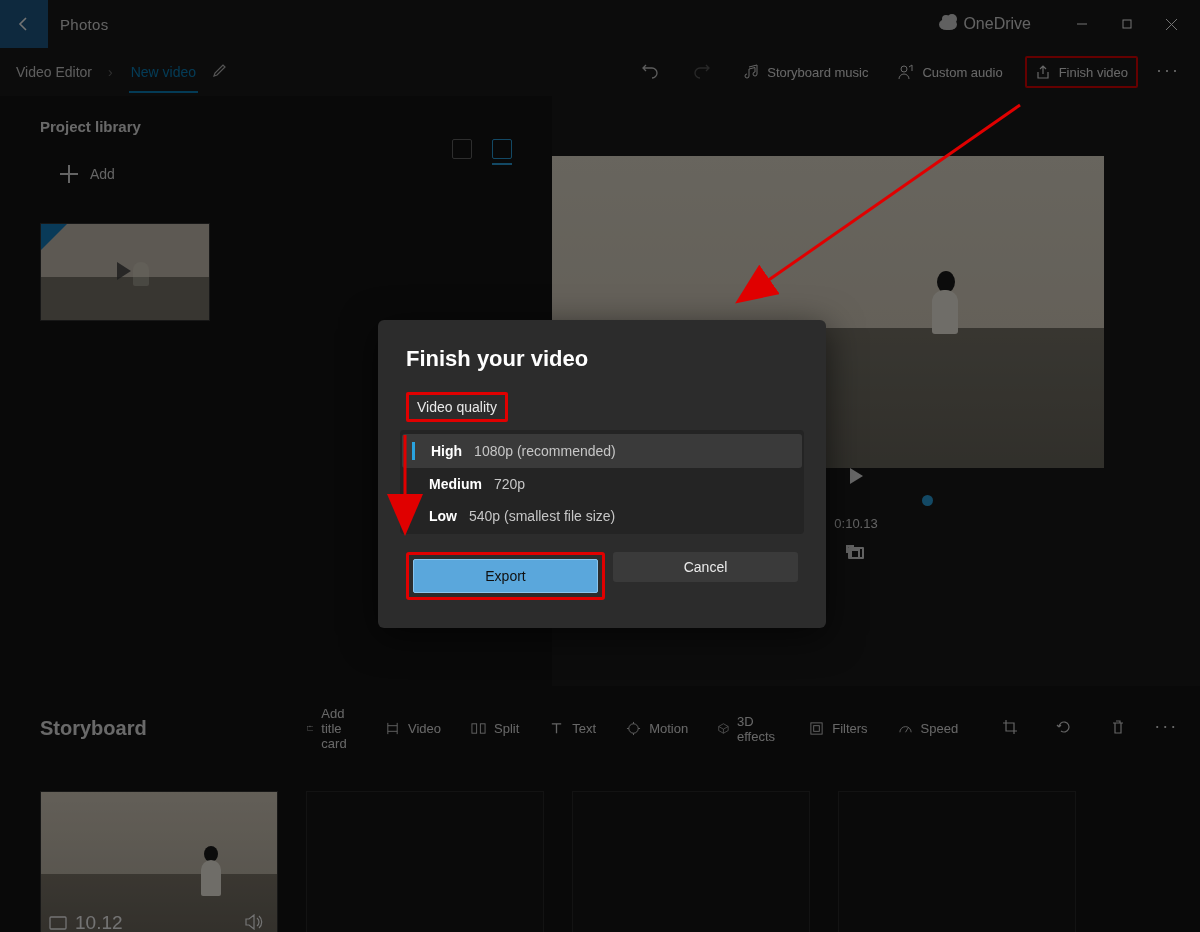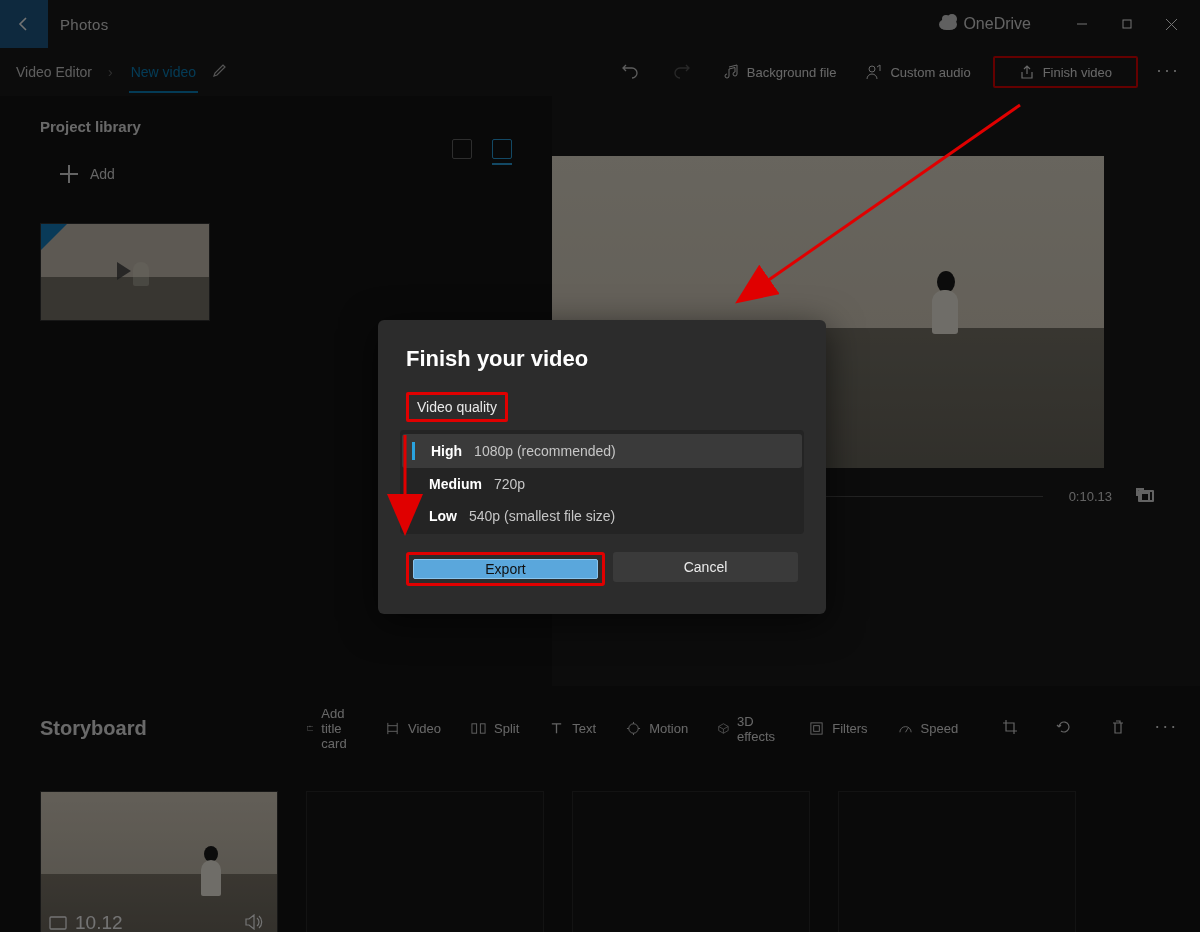--- a/index.html
+++ b/index.html
@@ -20,21 +20,21 @@
 
   
   .toolbar { height: 48px; display:flex; align-items:center; padding: 0 16px; gap: 14px; background:#1c1c1c; }
   .tb-label { color:#d0d0d0; font-size:14px; }
   .tb-sep { color:#6a6a6a; font-size:14px; margin: 0 2px; }
   .tb-project { color:#0a84bf; font-size:14px; border-bottom:2px solid #0a84bf; padding:12px 2px 11px 2px; }
   .tb-edit { color:#bdbdbd; font-size:16px; }
   .tb-spacer { flex:1; }
   .tb-btn { display:flex; align-items:center; gap:8px; color:#e5e5e5; font-size:13px; padding: 6px 8px; }
   .tb-icon { width:16px; height:16px; display:inline-block; }
-  .tb-btn.finish { border:2px solid #e00000; border-radius:2px; padding:6px 24px; }
+  .tb-btn.finish { border:2px solid #e00000; border-radius:2px; padding:6px 8px; }
   .tb-more { color:#e5e5e5; font-size:18px; letter-spacing:2px; padding:4px 4px 8px 4px; }
   .tb-undo, .tb-redo { color:#9a9a9a; font-size:16px; padding: 0 10px; }
   .tb-redo { opacity:.35; }
 
   
   .main { display:flex; height: 590px; }
   .library { width: 552px; padding: 22px 40px 0 40px; background:#141414; }
   .lib-head { display:flex; align-items:center; }
   .lib-title { color:#e7e7e7; font-size:15px; font-weight:600; }
   .lib-head-spacer { flex:1; }
@@ -54,21 +54,21 @@
   .thumb .play { position:absolute; top:38px; left:76px; width:0; height:0; border-left:14px solid #444; border-top:9px solid transparent; border-bottom:9px solid transparent; opacity:.85; }
   .thumb .figure { position:absolute; left:92px; top:38px; width:16px; height:24px; background:#efe7d8; border-radius:8px 8px 2px 2px; opacity:.35; }
 
   
   .preview { flex:1; position:relative; padding: 60px 46px 0 0; }
   .video-box { width:552px; height:312px; position:relative; margin-left: 0; 
     background: linear-gradient(#e6dfd0 0%, #ded6c5 55%, #7d796d 55%, #6d6a60 100%); }
   .video-box .person { position:absolute; left:380px; top:134px; width:26px; height:44px; background:#f7f2e7; border-radius:12px 12px 3px 3px; }
   .video-box .head { position:absolute; left:385px; top:115px; width:18px; height:22px; background:#1b1b1b; border-radius:50%; }
 
-  .timeline { display:flex; align-items:center; gap:26px; margin-top:20px; padding-left:6px; }
+  .timeline { display:flex; align-items:center; gap:16px; padding-left:6px;flex-direction:column; }
   .tl-play { width:0; height:0; border-left:13px solid #e6e6e6; border-top:8px solid transparent; border-bottom:8px solid transparent; }
   .tl-bar { flex:1; height:1px; background:#4f4f4f; position:relative; }
   .tl-knob { position:absolute; left:66px; top:-5px; width:11px; height:11px; border-radius:50%; background:#2aa3df; }
   .tl-time { color:#dcdcdc; font-size:13px; }
   .tl-full { width:16px; height:12px; border:2px solid #dcdcdc; border-radius:1px; position:relative; }
   .tl-full::before, .tl-full::after { content:""; position:absolute; width:6px; height:6px; border:2px solid #dcdcdc; }
   .tl-full::before { left:-4px; top:-4px; border-right:none; border-bottom:none; }
 
   
   .storyboard { height: 246px; background:#141414; padding: 14px 24px 0 40px; }
@@ -97,21 +97,21 @@
   .dlg h2 { font-size:22px; font-weight:600; margin-bottom:20px; }
   .quality-label { display:inline-block; font-size:14px; padding:4px 8px; color:#e8e8e8; border:3px solid #e00000; border-radius:2px; margin-bottom:8px; }
   .qlist { background:#242424; border-radius:4px; margin: 0 -6px 18px -6px; padding: 2px 0; }
   .qitem { display:flex; align-items:center; gap:8px; padding: 8px 14px 8px 10px; font-size:14px; }
   .qitem.sel { background:#3a3a3a; border-radius:3px; margin:2px 2px 0 2px; }
   .accent { width:3px; height:18px; background:#2aa3df; margin-right:8px; }
   .q-strong { color:#fff; font-weight:600; }
   .q-dim { color:#c6c6c6; margin-left:4px; }
   .btn-row { display:flex; gap:8px; }
   .exp-wrap { border:3px solid #e00000; border-radius:3px; padding:4px; flex:1; }
-  .btn-export { width:100%; height:20px; background:#5aa7dc; color:#101010; font-size:14px; border:1px solid #89c5ee; border-radius:2px; }
+  .btn-export { width:100%; height:34px; background:#5aa7dc; color:#101010; font-size:14px; border:1px solid #89c5ee; border-radius:2px; }
   .btn-cancel { flex:1; height:30px; background:#3a3a3a; color:#eaeaea; font-size:14px; border:none; border-radius:3px; }
 
   
   .arrows { position:absolute; inset:0; pointer-events:none; }
 </style>
 </head>
 <body>
 
 <div class="root">
 
@@ -162,21 +162,21 @@
     </span>
     <span class="tb-redo">
       <svg width="18" height="18" viewBox="0 0 18 18">
           <path d="M13 4 L16 7 L13 10 M16 7 H7 A5 5 0 0 0 7 17" stroke="#cfcfcf" fill="none" stroke-width="1.3"></path>
         </svg>
     </span>
     <div class="tb-btn">
       <svg class="tb-icon" viewBox="0 0 16 16">
           <path d="M6 3 L14 1 V10 A2 2 0 1 1 12 8 V3.5 L6 5 V12 A2 2 0 1 1 4 10" stroke="#e5e5e5" fill="none"></path>
         </svg>
-      <span>Background file</span>
+      <span>Storyboard music</span>
     </div>
     <div class="tb-btn">
       <svg class="tb-icon" viewBox="0 0 16 16">
           <circle cx="6" cy="5" r="3" stroke="#e5e5e5" fill="none"></circle>
           <path d="M1 15 A5 5 0 0 1 11 15" stroke="#e5e5e5" fill="none"></path>
           <path d="M11 3 L14 1 V7" stroke="#e5e5e5" fill="none"></path>
         </svg>
       <span>Custom audio</span>
     </div>
     <div class="tb-btn finish">

